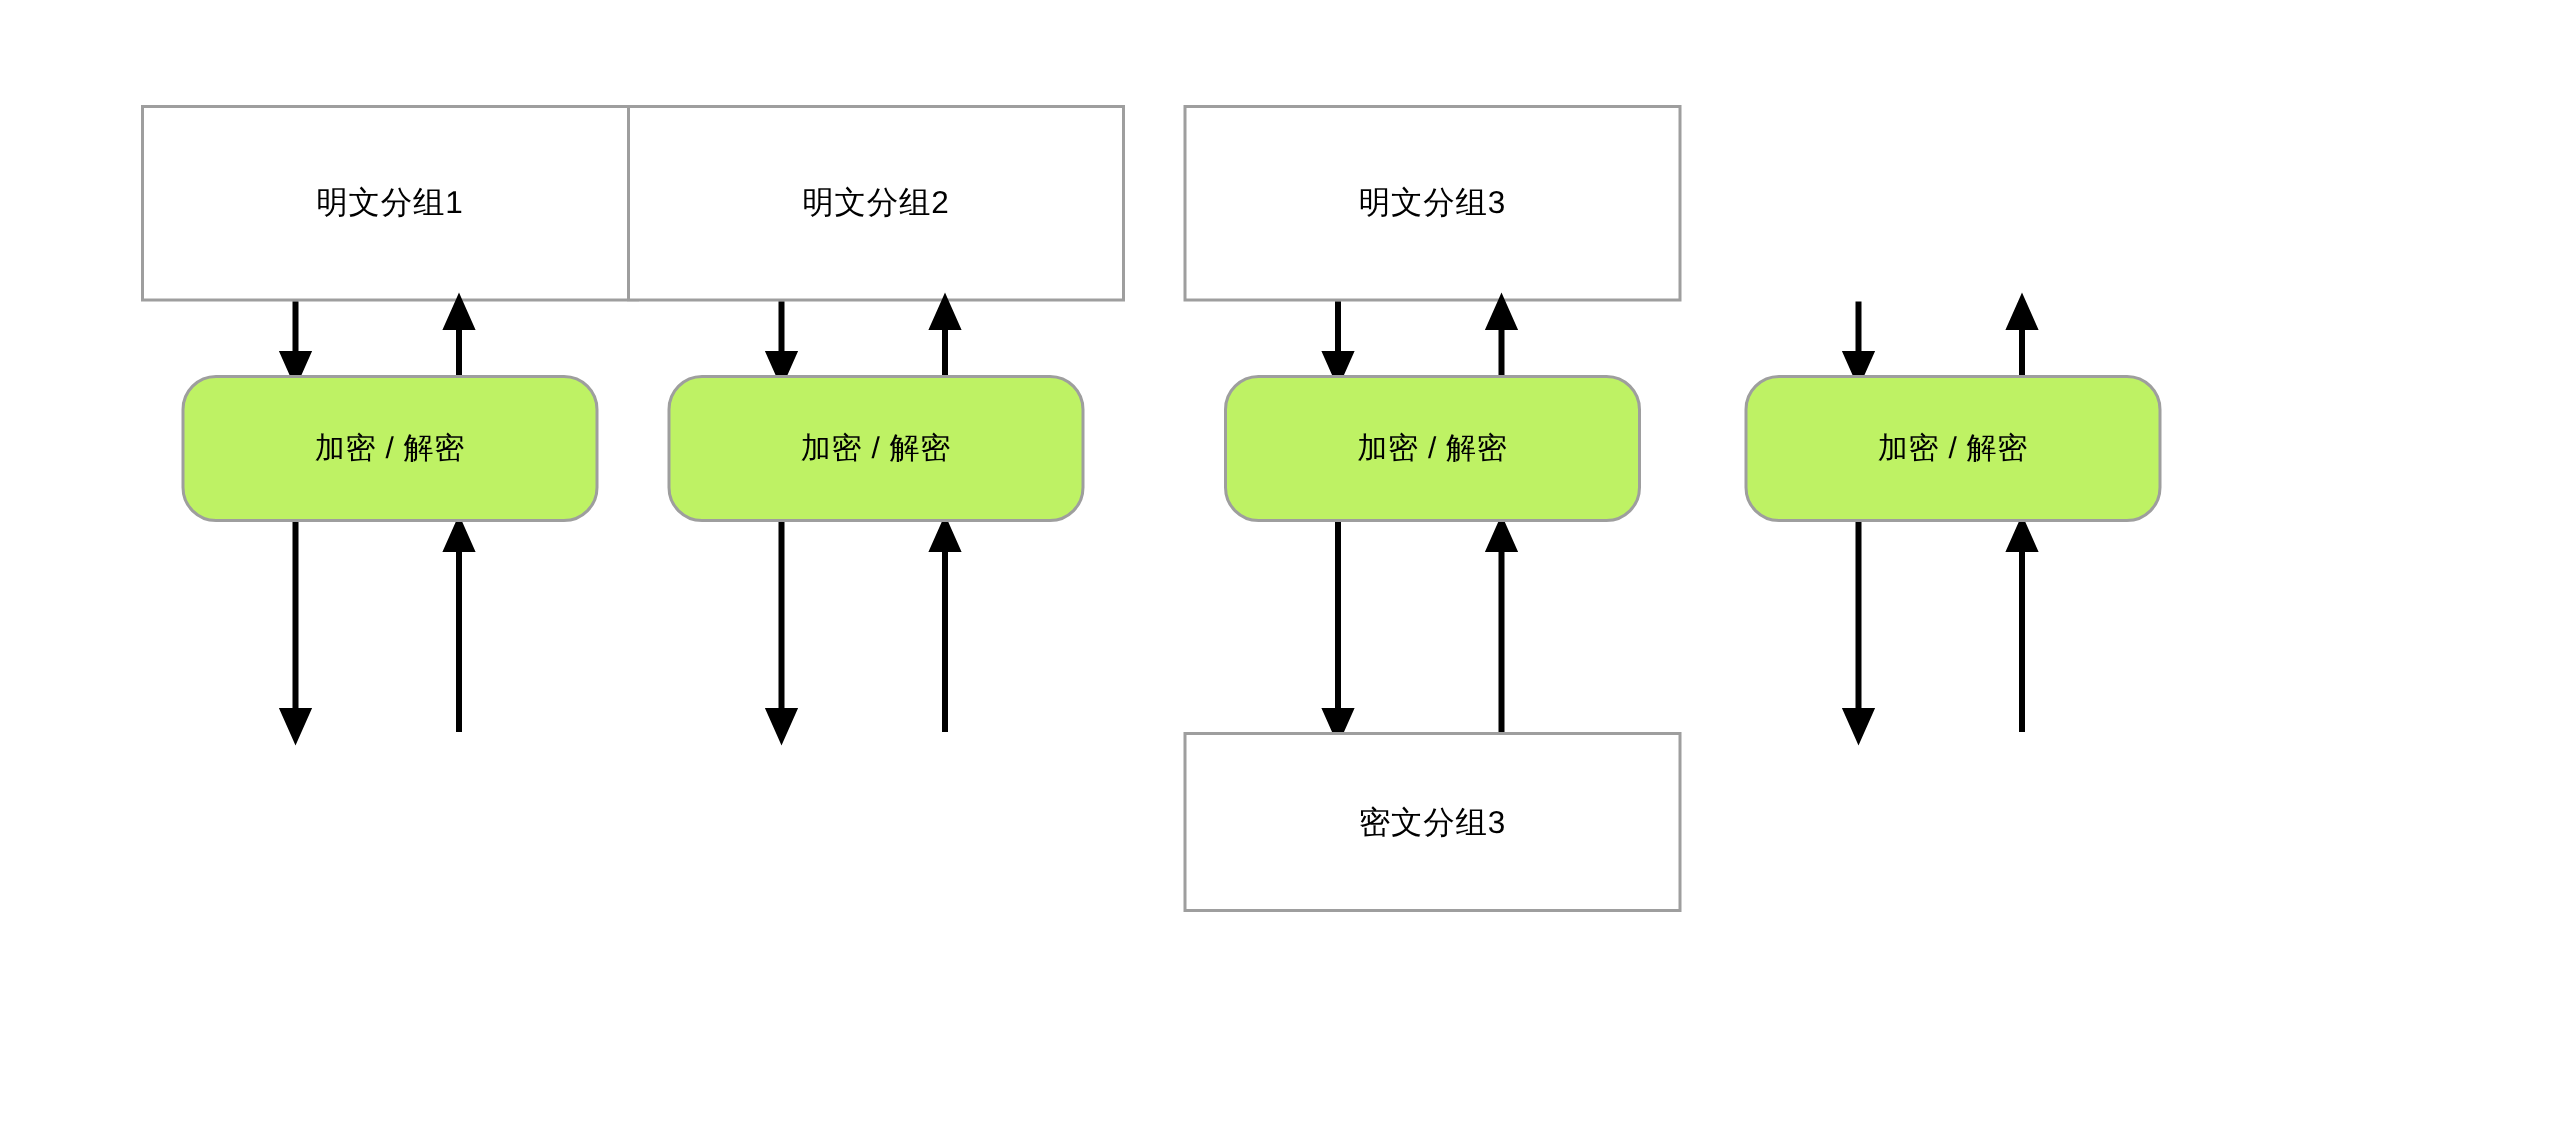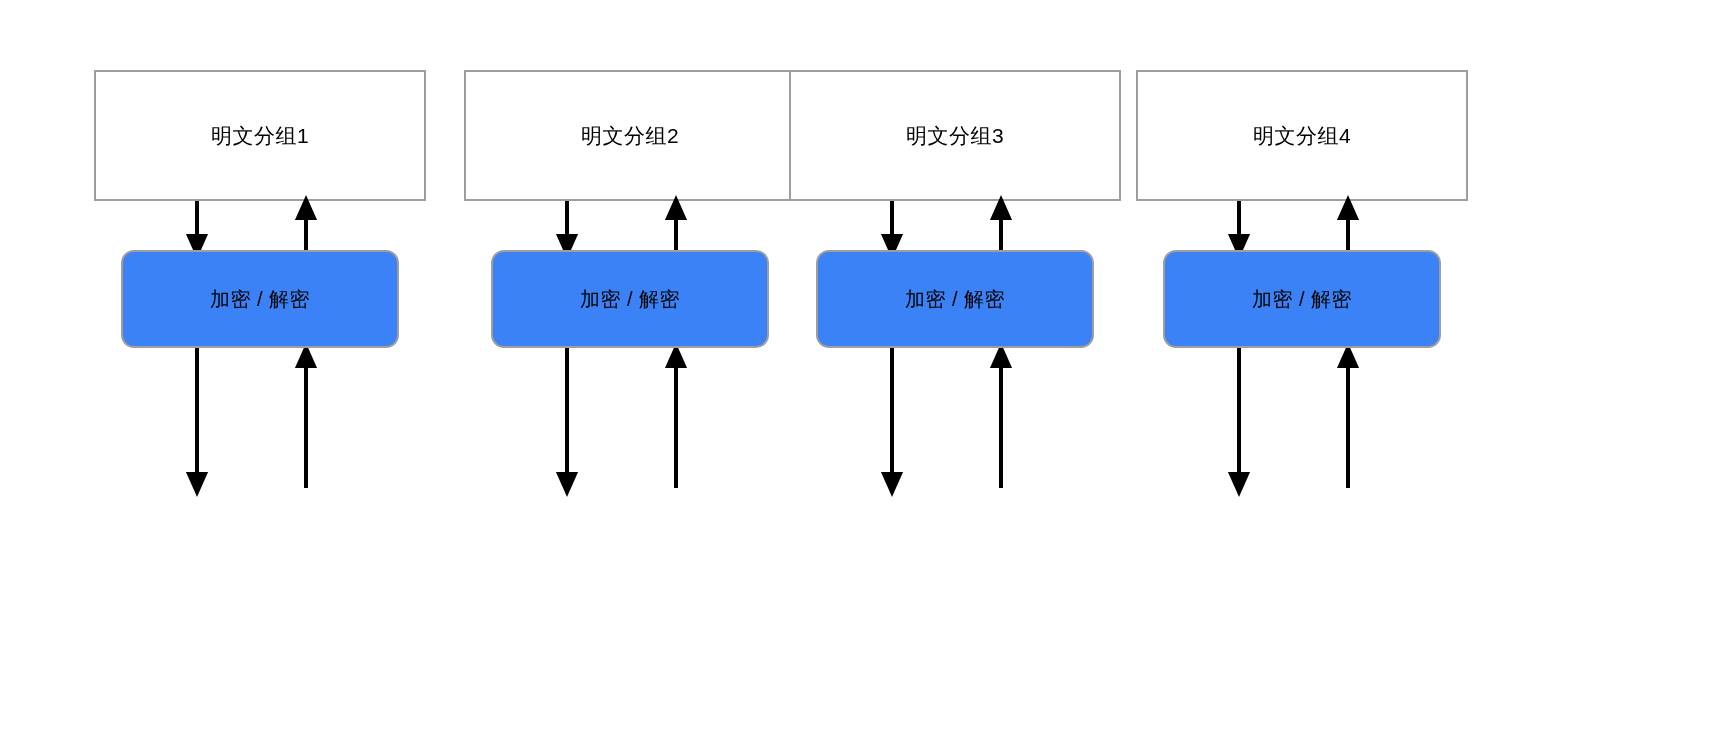--- a/index.html
+++ b/index.html
@@ -53,23 +53,23 @@
     white-space: nowrap;
   }
   
   .box-round {
     position: absolute;
     left: 27px;
     top: 250px;
     width: 278px;
     height: 98px;
     box-sizing: border-box;
-    background: #3b82f6;
+    background: #bef264;
     border: 2px solid #9e9e9e;
-    border-radius: 13px;
+    border-radius: 23px;
     display: flex;
     align-items: center;
     justify-content: center;
   }
   .box-round .box-label {
     font-size: 20px;
   }
   
   .arrows {
     position: absolute;
@@ -99,21 +99,21 @@
         <polygon points="103,492 95,474 111,474"></polygon>
         <line x1="212" y1="488" x2="212" y2="360"></line>
         <polygon points="212,348 204,366 220,366"></polygon>
       </g>
     </svg>
     <div class="box-round">
       <span class="box-label">加密 / 解密</span>
     </div>
   </div>
 
-  <div class="column" style="left:464px;">
+  <div class="column" style="left:418px;">
     <div class="box box-plain">
       <span class="box-label">明文分组2</span>
     </div>
     <svg class="arrows" viewBox="0 0 332 750">
       <g stroke="#000000" stroke-width="4" fill="#000000">
         <line x1="103" y1="201" x2="103" y2="243"></line>
         <polygon points="103,254 95,236 111,236"></polygon>
         <line x1="212" y1="348" x2="212" y2="212"></line>
         <polygon points="212,200 204,218 220,218"></polygon>
         <line x1="103" y1="348" x2="103" y2="481"></line>
@@ -139,26 +139,26 @@
         <polygon points="212,200 204,218 220,218"></polygon>
         <line x1="103" y1="348" x2="103" y2="481"></line>
         <polygon points="103,492 95,474 111,474"></polygon>
         <line x1="212" y1="488" x2="212" y2="360"></line>
         <polygon points="212,348 204,366 220,366"></polygon>
       </g>
     </svg>
     <div class="box-round">
       <span class="box-label">加密 / 解密</span>
     </div>
+    <div class="box box-cipher">
+      <span class="box-label">密文分组3</span>
+    </div>
   </div>
 
   <div class="column" style="left:1136px;">
-    <div class="box box-plain">
-      <span class="box-label">明文分组4</span>
-    </div>
     <svg class="arrows" viewBox="0 0 332 750">
       <g stroke="#000000" stroke-width="4" fill="#000000">
         <line x1="103" y1="201" x2="103" y2="243"></line>
         <polygon points="103,254 95,236 111,236"></polygon>
         <line x1="212" y1="348" x2="212" y2="212"></line>
         <polygon points="212,200 204,218 220,218"></polygon>
         <line x1="103" y1="348" x2="103" y2="481"></line>
         <polygon points="103,492 95,474 111,474"></polygon>
         <line x1="212" y1="488" x2="212" y2="360"></line>
         <polygon points="212,348 204,366 220,366"></polygon>

